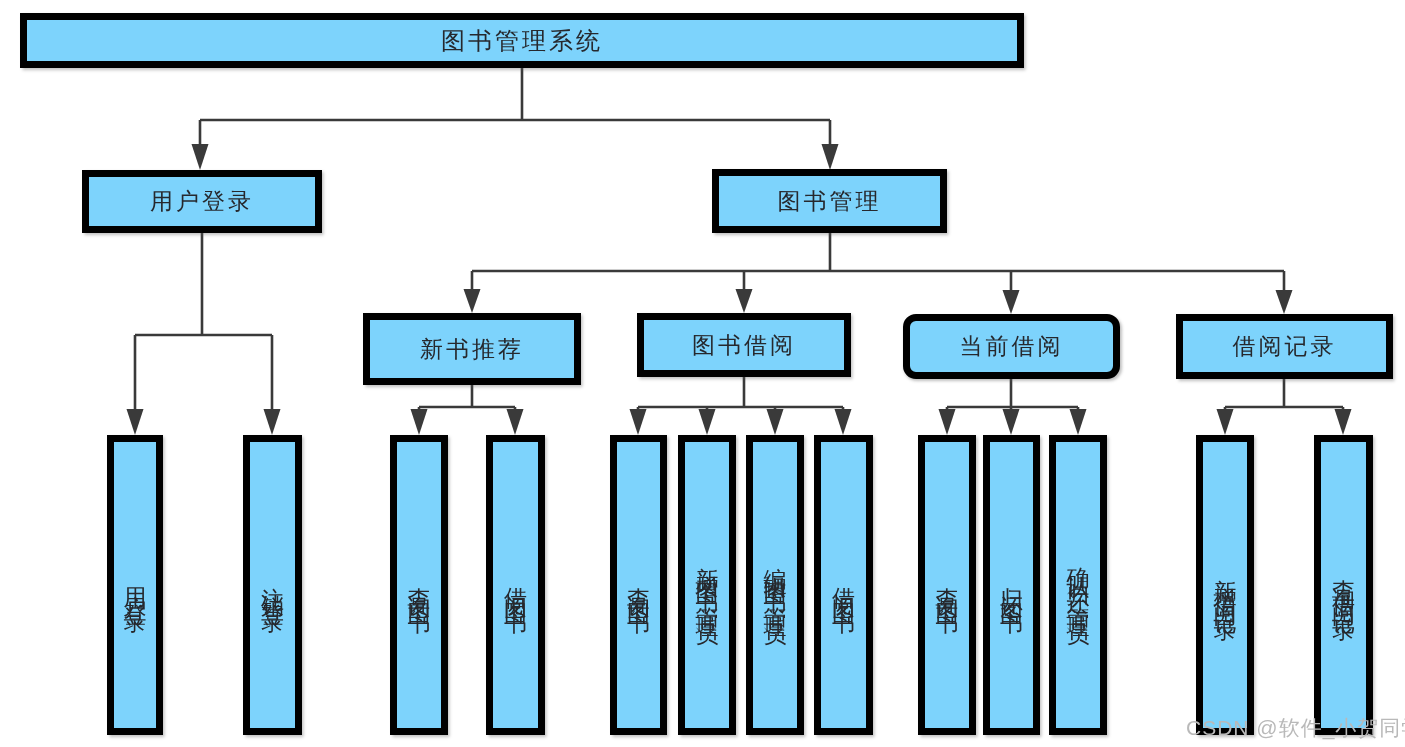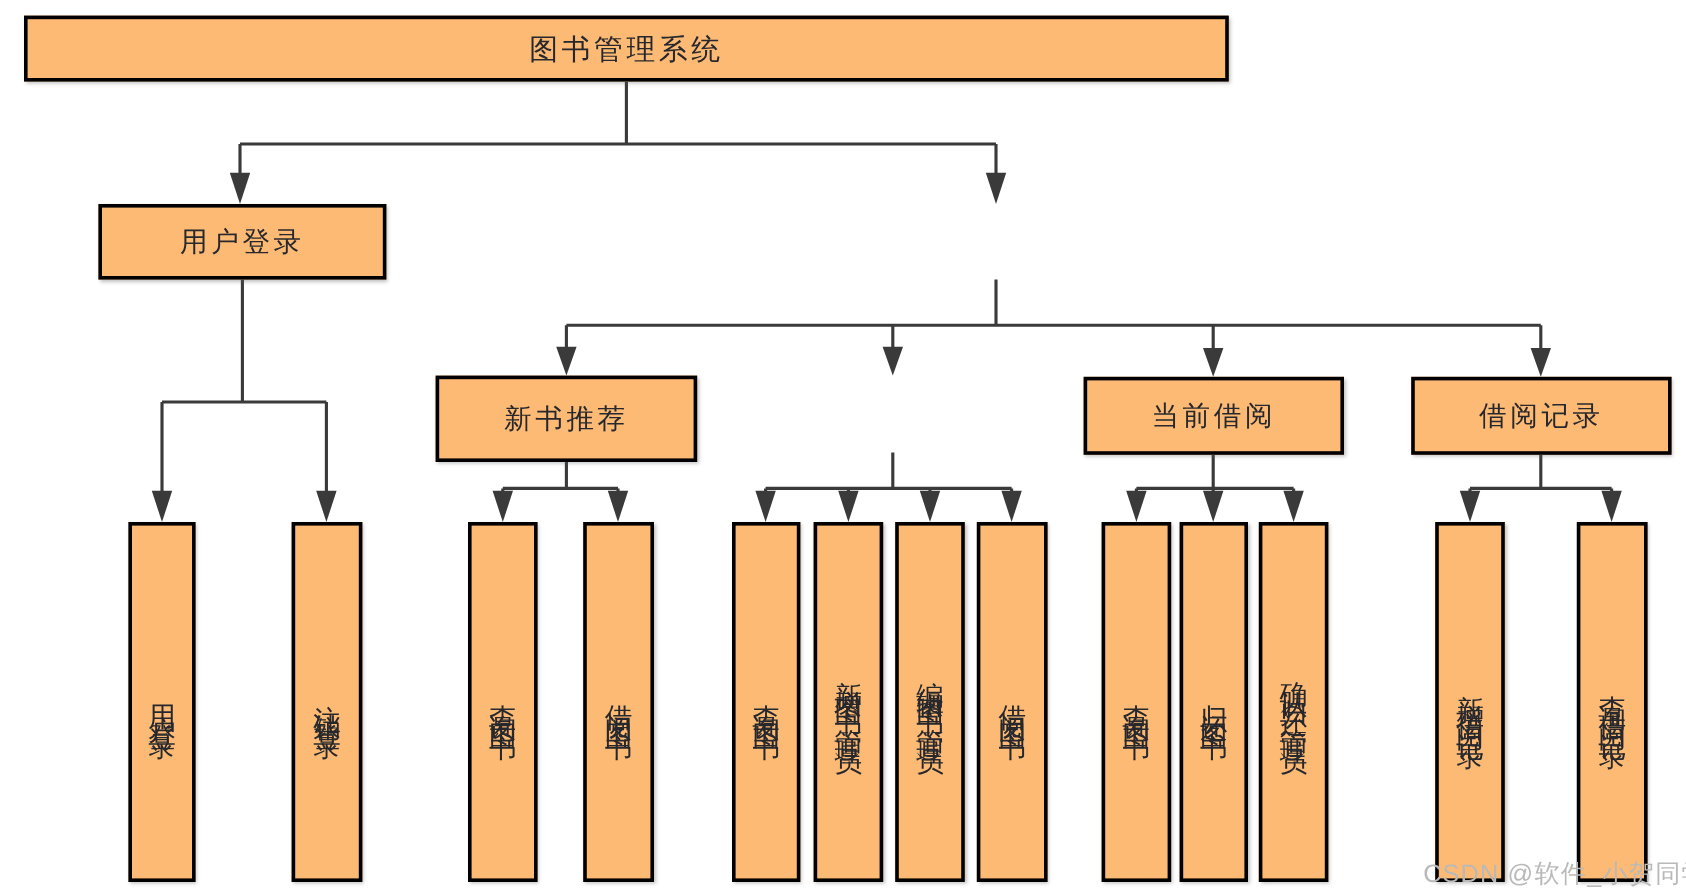--- a/index.html
+++ b/index.html
@@ -9,22 +9,22 @@
     width: 1405px;
     height: 747px;
     background: #ffffff;
     font-family: "Liberation Sans", "DejaVu Sans", sans-serif;
     color: #26282d;
     overflow: hidden;
   }
   svg.wires { position: absolute; left: 0; top: 0; width: 1405px; height: 747px; }
   .box {
     position: absolute;
-    background: #fdba74;
-    border: 3px solid #000000;
+    background: #7dd3fc;
+    border: 7px solid #000000;
     box-shadow: 1.5px 2px 3px rgba(90,90,90,0.38);
     display: flex;
     align-items: center;
     justify-content: center;
     white-space: nowrap;
   }
   .root  { font-size: 24px; letter-spacing: 3px; }
   .hbox  { font-size: 23px; letter-spacing: 3px; }
   .leaf  {
     top: 435px;
@@ -88,23 +88,25 @@
       <polygon points="1011,435 1002.5,409 1019.5,409"></polygon>
       <polygon points="1078,435 1069.5,409 1086.5,409"></polygon>
       <polygon points="1225,435 1216.5,409 1233.5,409"></polygon>
       <polygon points="1343,435 1334.5,409 1351.5,409"></polygon>
     </g>
   </svg>
 
   <div class="box root" style="left:20px; top:13px; width:1004px; height:55px;">图书管理系统</div>
 
   <div class="box hbox" style="left:82px; top:170px; width:240px; height:63px;">用户登录</div>
+  <div class="box hbox" style="left:712px; top:169px; width:235px; height:64px;">图书管理</div>
 
   <div class="box hbox" style="left:363px; top:313px; width:218px; height:72px;">新书推荐</div>
-  <div class="box hbox" style="left:903px; top:314px; width:217px; height:65px;">当前借阅</div>
+  <div class="box hbox" style="left:637px; top:313px; width:214px; height:64px;">图书借阅</div>
+  <div class="box hbox" style="left:903px; top:314px; width:217px; height:65px;border-radius:13px;">当前借阅</div>
   <div class="box hbox" style="left:1176px; top:314px; width:217px; height:65px;">借阅记录</div>
 
   <div class="box leaf" style="left:107px; width:56px;">用户登录</div>
   <div class="box leaf" style="left:243px; width:59px;">注销登录</div>
 
   <div class="box leaf" style="left:390px; width:58px;">查询图书</div>
   <div class="box leaf" style="left:486px; width:59px;">借阅图书</div>
 
   <div class="box leaf" style="left:610px; width:57px;">查询图书</div>
   <div class="box leaf" style="left:678px; width:58px;">新增图书（管理员）</div>

